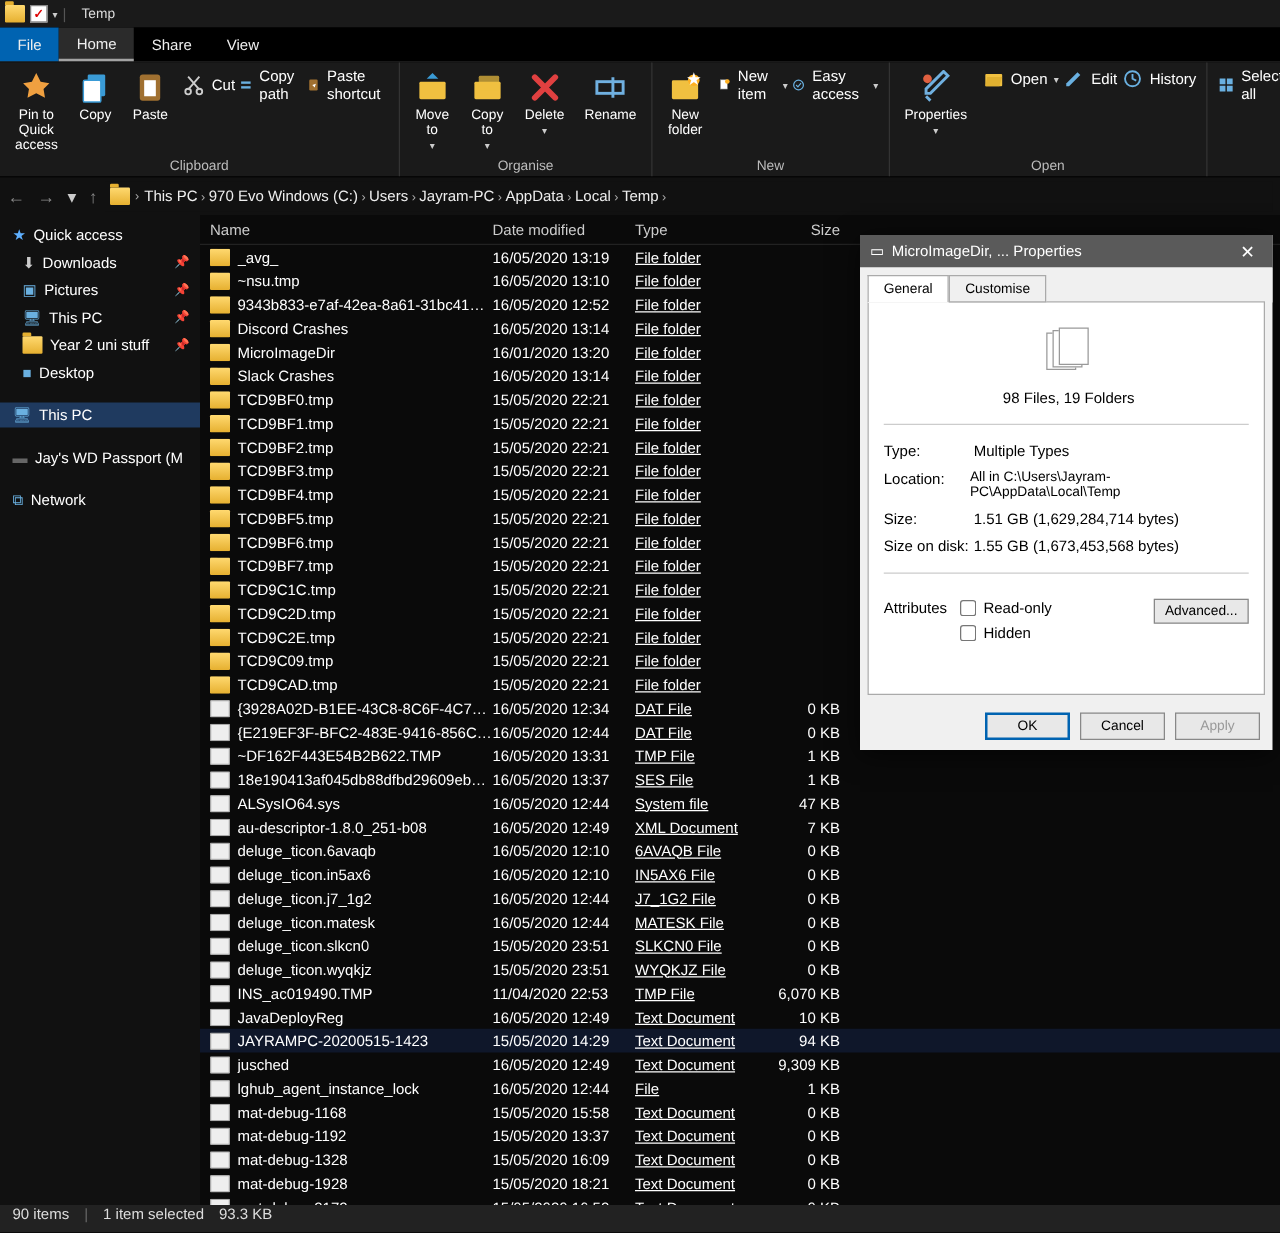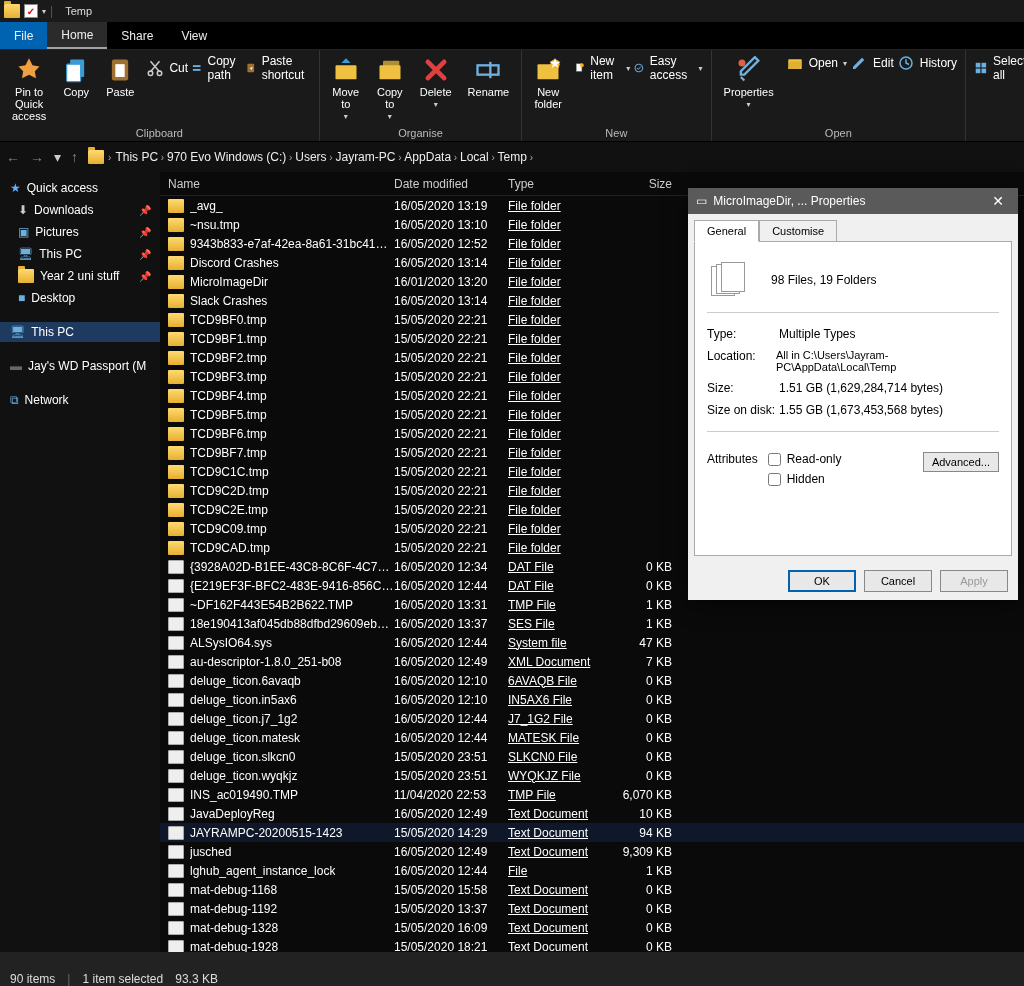--- a/index.html
+++ b/index.html
@@ -57,32 +57,32 @@
 .fr-name { width:234px; padding-left:8px; display:flex; align-items:center; gap:6px; overflow:hidden; white-space:nowrap; }
 .fr-name span { overflow:hidden; text-overflow:ellipsis; }
 .fr-date { width:114px; }
 .fr-type { width:106px;text-decoration:underline; }
 .fr-size { width:66px; text-align:right; padding-right:8px; }
 .fic { width:16px; height:14px; flex-shrink:0; }
 .fic-folder { background:linear-gradient(#ffd970,#e6b030); border-radius:1px; position:relative; }
 .fic-folder::before { content:""; position:absolute; top:-3px; left:0; width:6px; height:3px; background:#e6b030; border-radius:1px 1px 0 0; }
 .fic-file { background:#eee; border:1px solid #aaa; border-radius:1px; }
 
-.status-bar { position:absolute; bottom:0; left:0; right:0; height:34px; background:#222; display:flex; align-items:flex-end; padding:0 10px; gap:12px; color:#ddd; font-size:11px; }
+.status-bar { position:absolute; bottom:0; left:0; right:0; height:22px; background:#222; display:flex; align-items:flex-start; padding:0 10px; gap:12px; color:#ddd; font-size:11px; }
 .status-sep { color:#666; }
 
 
 .props { position:absolute; left:688px; top:188px; width:330px; height:412px; background:#f0f0f0; color:#000; box-shadow:0 4px 20px rgba(0,0,0,0.6); display:flex; flex-direction:column; }
 .props-title { height:26px; background:#5a5a5a; color:#fff; display:flex; align-items:center; padding:0 8px; gap:6px; }
 .props-close { margin-left:auto; cursor:pointer; font-size:14px; padding:0 6px; }
 .props-tabs { display:flex; padding:6px 6px 0 6px; background:#f0f0f0; }
 .ptab { padding:4px 12px; border:1px solid #aaa; background:#f0f0f0; cursor:pointer; position:relative; font-size:11px; }
 .ptab.active { background:#fff; border-bottom:1px solid #fff; z-index:2; }
 .props-body { flex:1; margin:0 6px 6px 6px; border:1px solid #aaa; background:#fff; padding:14px 12px; margin-top:-1px; }
-.props-summary { display:flex; align-items:center; gap:24px; padding:6px 0 14px 4px; border-bottom:1px solid #ccc; margin-bottom:10px; }
+.props-summary { display:flex; align-items:center; gap:13px; padding:6px 0 14px 4px; border-bottom:1px solid #ccc; margin-bottom:10px;flex-direction:column; }
 .stack-icon { width:36px; height:36px; position:relative; }
 .stack-icon div { position:absolute; width:24px; height:30px; background:#fff; border:1px solid #999; }
 .stack-icon div:nth-child(1){ left:0; top:4px; }
 .stack-icon div:nth-child(2){ left:5px; top:2px; }
 .stack-icon div:nth-child(3){ left:10px; top:0; }
 .prow { display:flex; padding:4px 0; font-size:11px; }
 .prow .plab { width:72px; }
 .attr-sec { border-top:1px solid #ccc; margin-top:10px; padding-top:20px; display:flex; gap:10px; }
 .attr-opts { display:flex; flex-direction:column; gap:6px; }
 .attr-opts label { display:flex; align-items:center; gap:6px; font-size:11px; }

